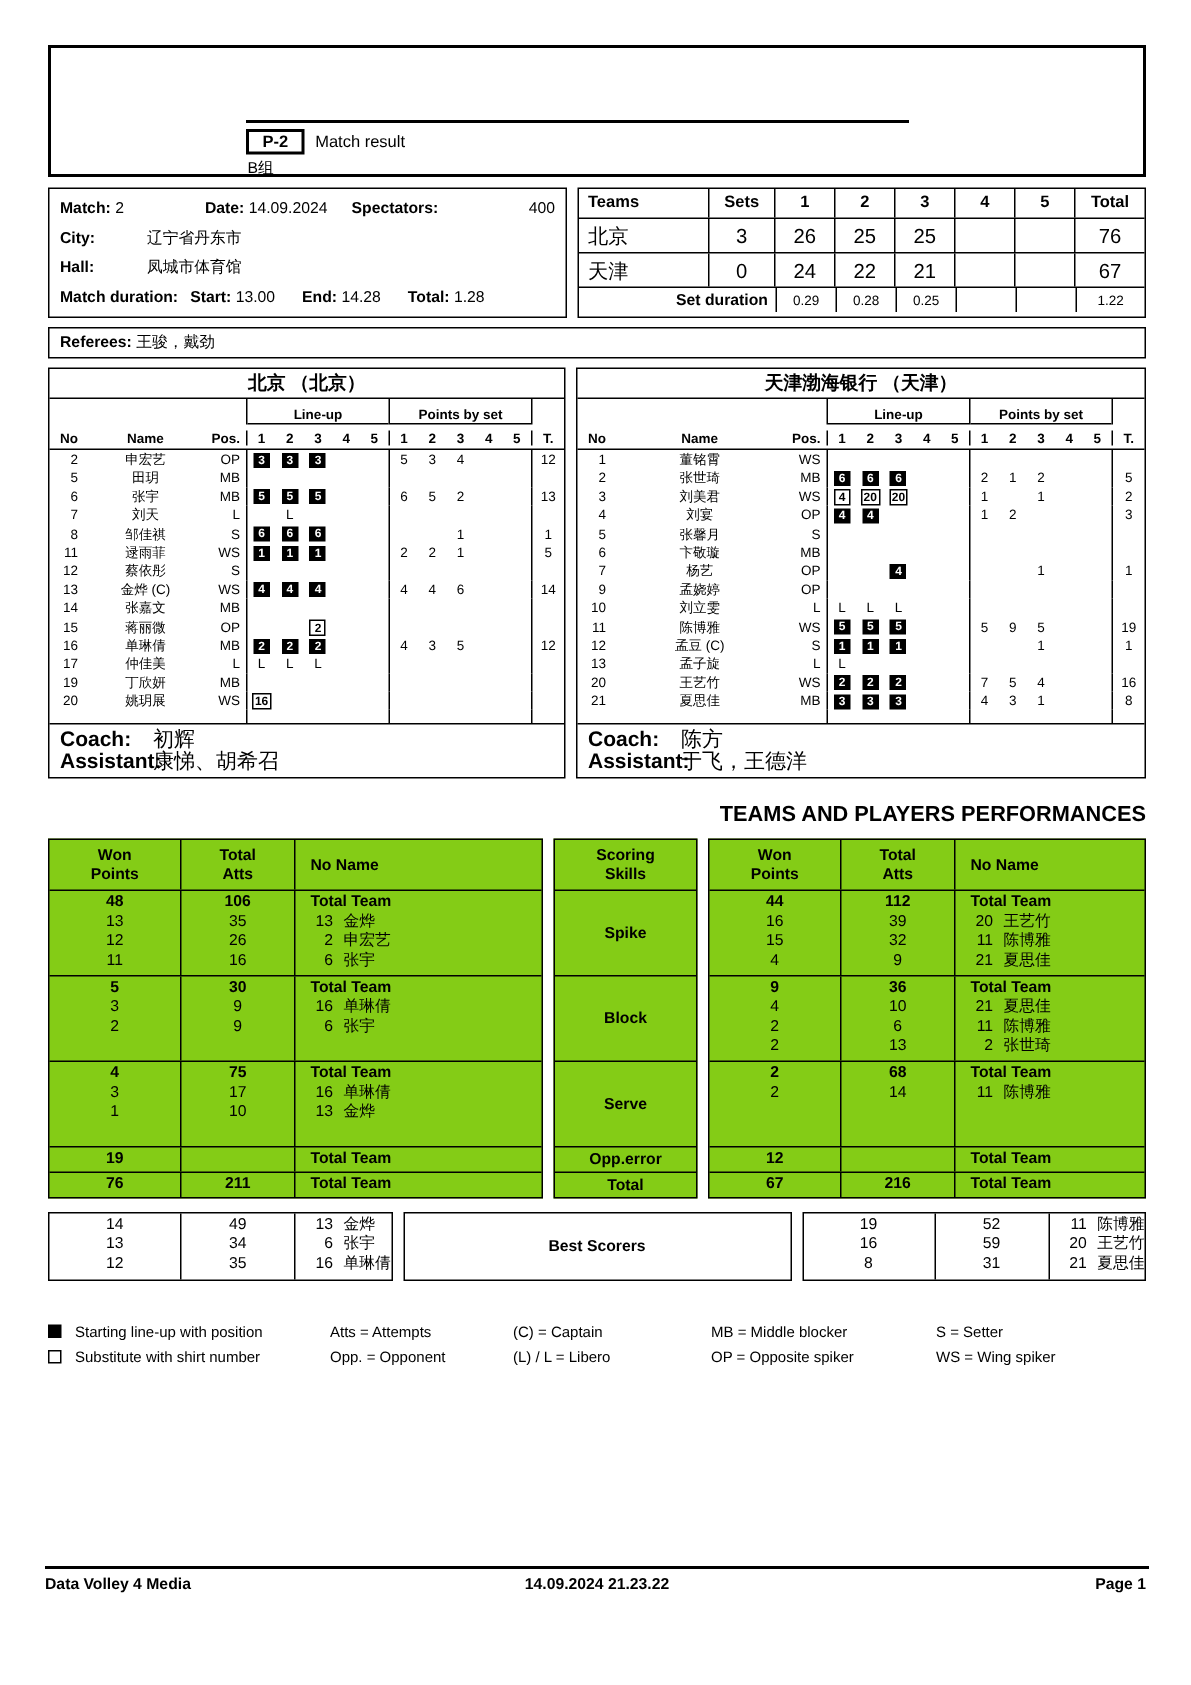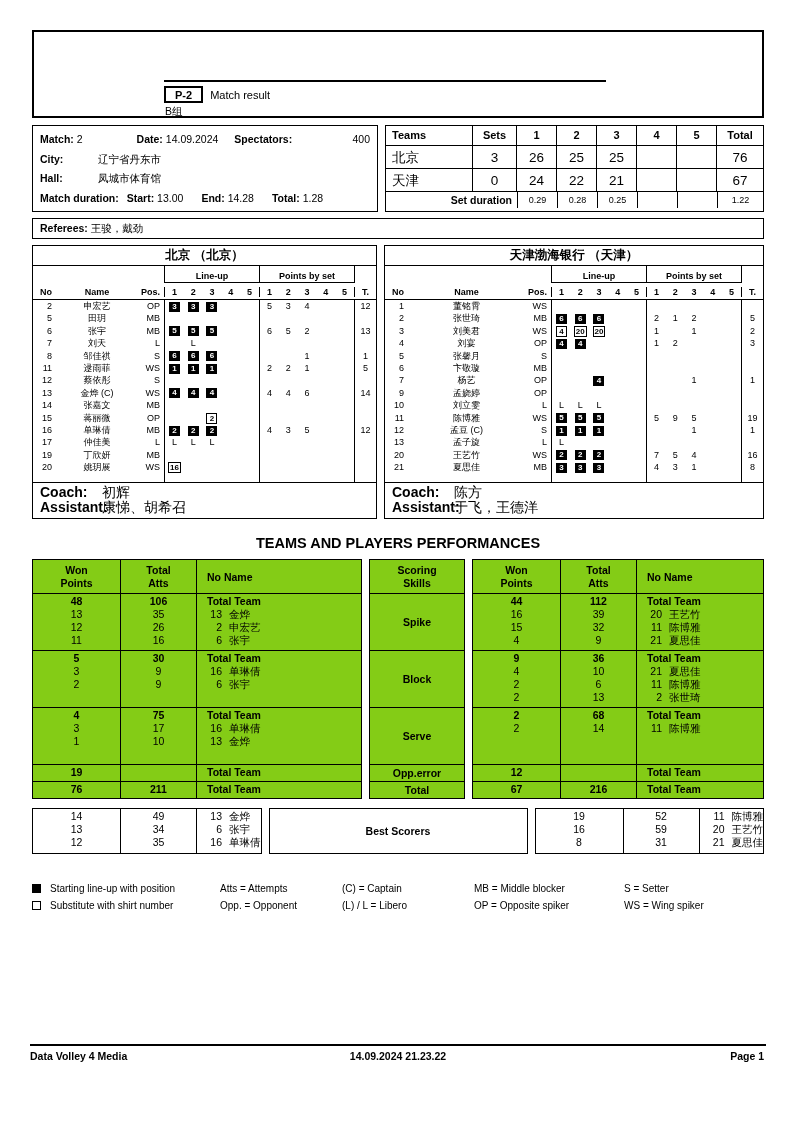--- a/index.html
+++ b/index.html
@@ -67,21 +67,21 @@
   .hgrp span { display:block; width:100%; text-align:center; border-bottom:1px solid #000; padding-bottom:1px; }
   .hT { width:22px; border-left:1px solid #000; }
   .sq { display:inline-block; min-width:11px; height:10px; line-height:10px; font-size:8px; font-weight:bold; text-align:center; vertical-align:middle; }
   .sq-b { background:#000; color:#fff; padding:0 1px; }
   .sq-w { border:1px solid #000; background:#fff; color:#000; padding:0 1px; height:11px; line-height:9px; }
   .coach { border-top:1px solid #000; padding:2px 7px 3px 7px; font-size:14px; }
   .coach .crow { height:15px; line-height:15px; white-space:nowrap; }
   .coach b { display:inline-block; width:62px; }
 
   
-  .perf-title { text-align:center; font-weight:bold; font-size:14.5px; margin:16px 0 8px 0; }
+  .perf-title { text-align:right; font-weight:bold; font-size:14.5px; margin:16px 0 8px 0; }
   .perfrow { display:flex; gap:7px; }
   .ptable { border:1.5px solid #000; background:#84cc16; }
   .pt-left { width:330px; }
   .pt-center { width:96px; }
   .pt-right { flex:1; }
   .pband { display:flex; border-top:1px solid #000; }
   .pband:first-child { border-top:none; }
   .ph { height:33px; }
   .p-won { width:88px; border-right:1px solid #000; text-align:center; }
   .p-atts { width:76px; border-right:1px solid #000; text-align:center; }

